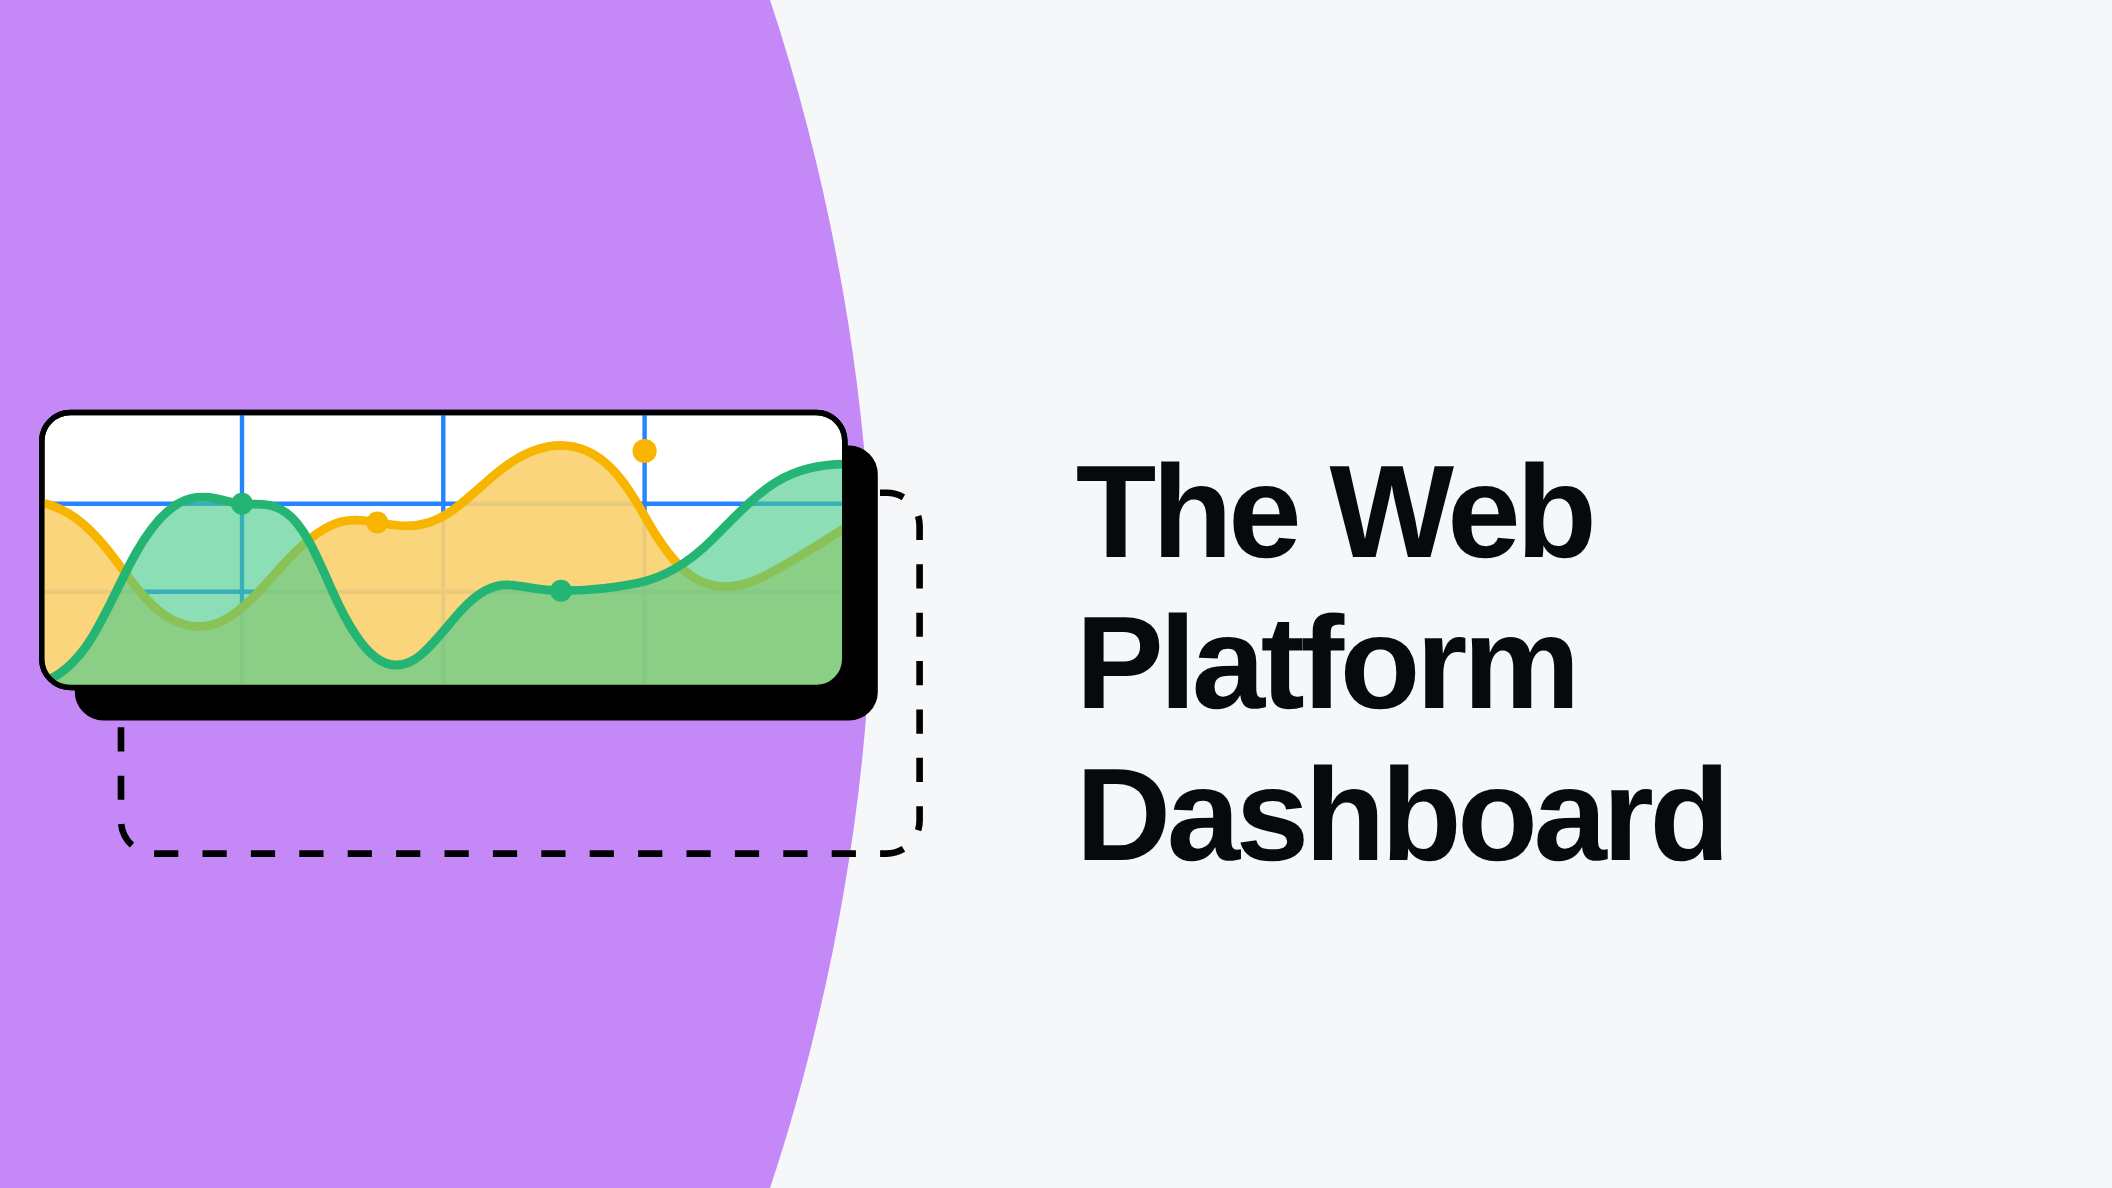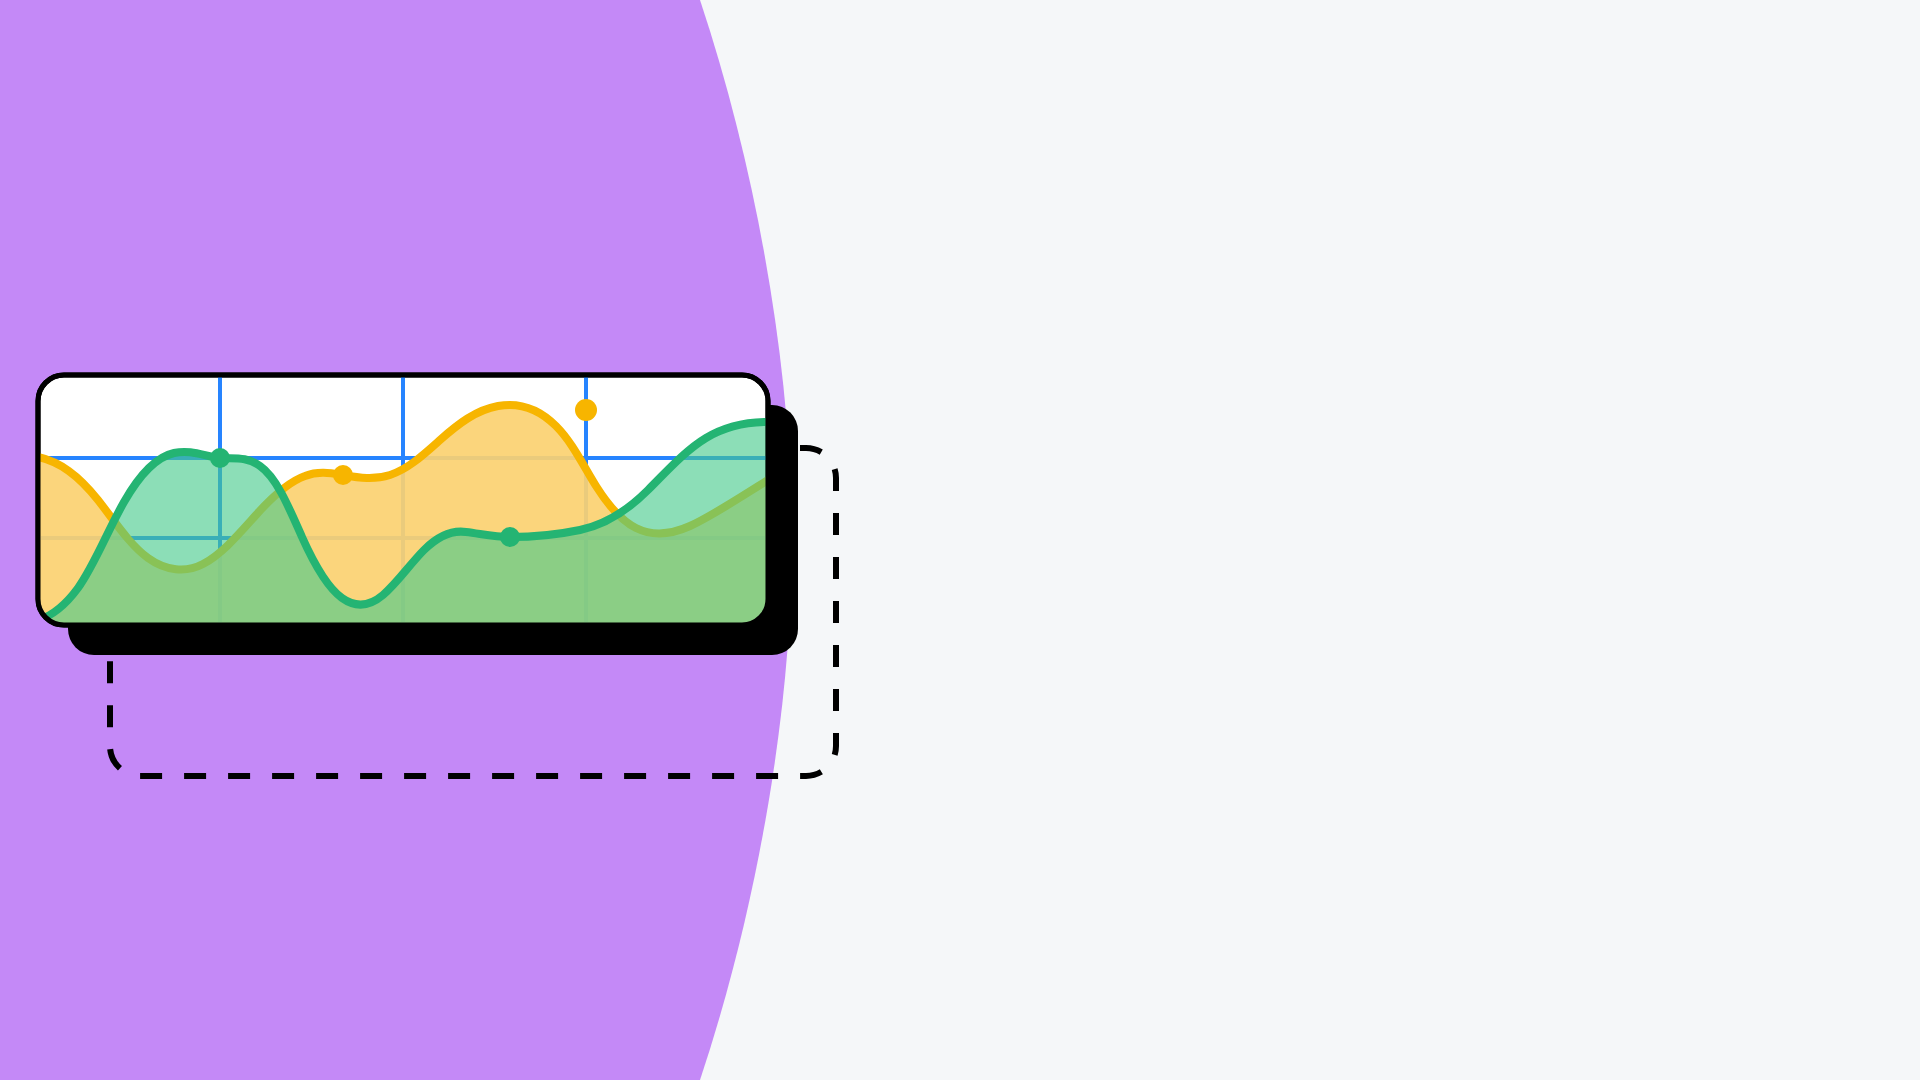--- a/index.html
+++ b/index.html
@@ -176,14 +176,17 @@
           <circle cx="343" cy="145" r="10" fill="#f7b500"></circle>
           <circle cx="586" cy="80" r="11" fill="#f7b500"></circle>
         </g>
 
       </g>
 
       <rect x="38" y="45" width="730" height="250" rx="26" ry="26" fill="none" stroke="#000000" stroke-width="5"></rect>
     </svg>
   </div>
 
+  <h1 class="headline">The Web
+Platform
+Dashboard</h1>
 
 </div>
 
 </body></html>

